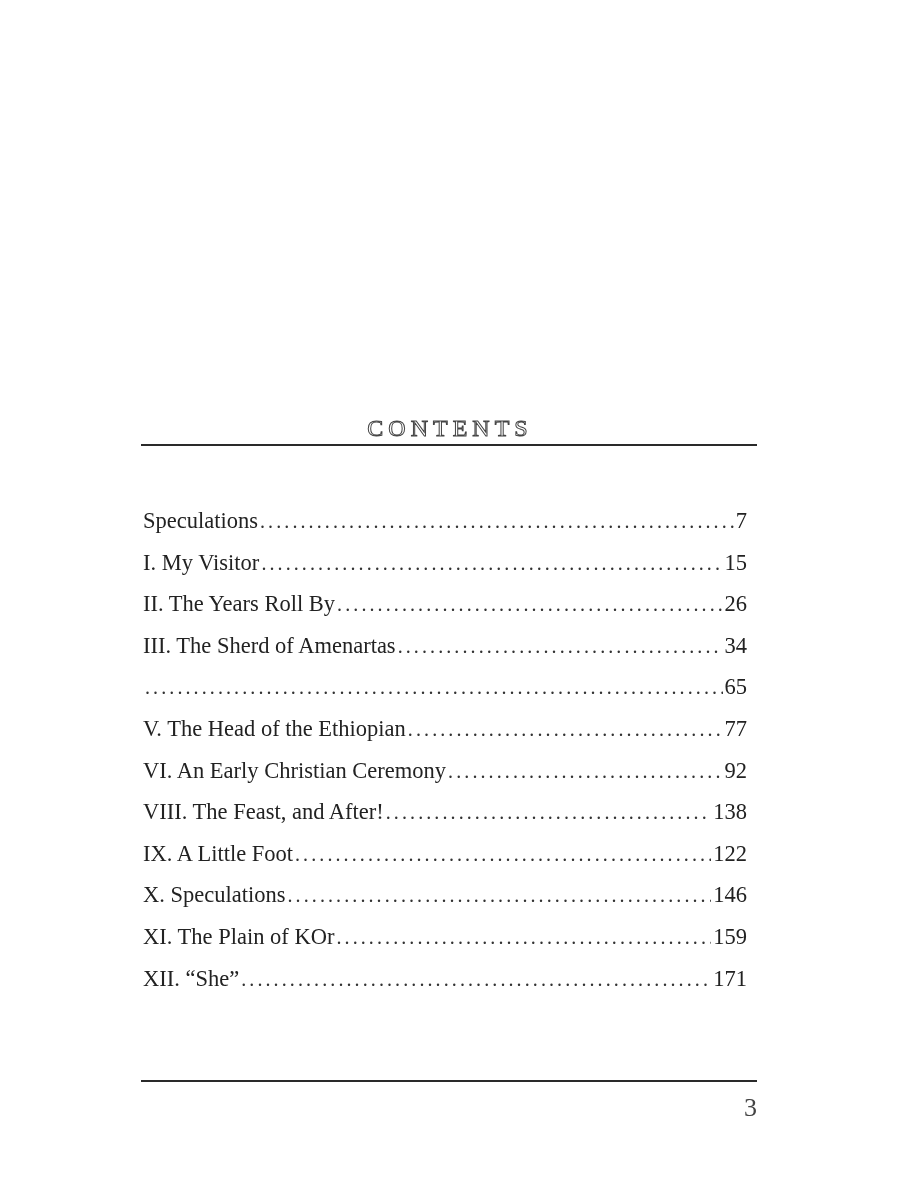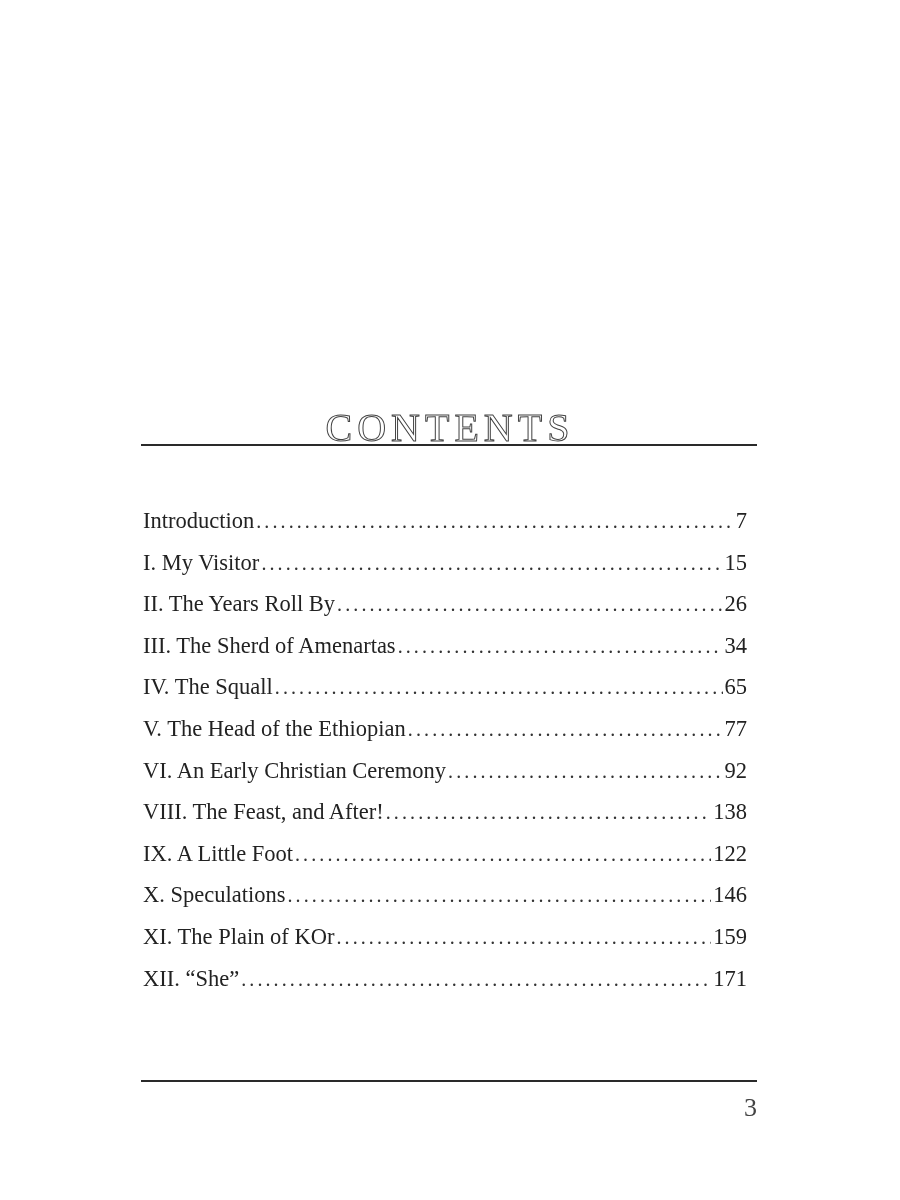--- a/index.html
+++ b/index.html
@@ -20,21 +20,21 @@
       left: 0; top: 0;
       width: 900px; height: 1200px;
       background: #ffffff;
     }
     .heading {
       position: absolute;
       left: 0;
       top: 378px;
       width: 900px;
       text-align: center;
-      font-size: 40px;
+      font-size: 24px;
       letter-spacing: 5px;
       color: #ffffff;
       -webkit-text-stroke: 1px #444444;
       font-family: "Liberation Serif", "DejaVu Serif", serif;
       font-weight: normal;
       line-height: 44px;
       margin-top: 28px;
     }
     .rule {
       position: absolute;
@@ -95,41 +95,40 @@
   </style>
 </head>
 <body>
 
 <div class="page">
   <h1 class="heading">CONTENTS</h1>
   <div class="rule top"></div>
 
   <ul class="toc">
     <li class="toc-entry">
-      <span class="toc-title">Introduction</span>
+      <span class="toc-title">Speculations</span>
       <span class="toc-leader"></span>
       <span class="toc-page">7</span>
     </li>
     <li class="toc-entry">
       <span class="toc-title">I. My Visitor</span>
       <span class="toc-leader"></span>
       <span class="toc-page">15</span>
     </li>
     <li class="toc-entry">
       <span class="toc-title">II. The Years Roll By</span>
       <span class="toc-leader"></span>
       <span class="toc-page">26</span>
     </li>
     <li class="toc-entry">
       <span class="toc-title">III. The Sherd of Amenartas</span>
       <span class="toc-leader"></span>
       <span class="toc-page">34</span>
     </li>
     <li class="toc-entry">
-      <span class="toc-title">IV. The Squall</span>
       <span class="toc-leader"></span>
       <span class="toc-page">65</span>
     </li>
     <li class="toc-entry">
       <span class="toc-title">V. The Head of the Ethiopian</span>
       <span class="toc-leader"></span>
       <span class="toc-page">77</span>
     </li>
     <li class="toc-entry">
       <span class="toc-title">VI. An Early Christian Ceremony</span>

